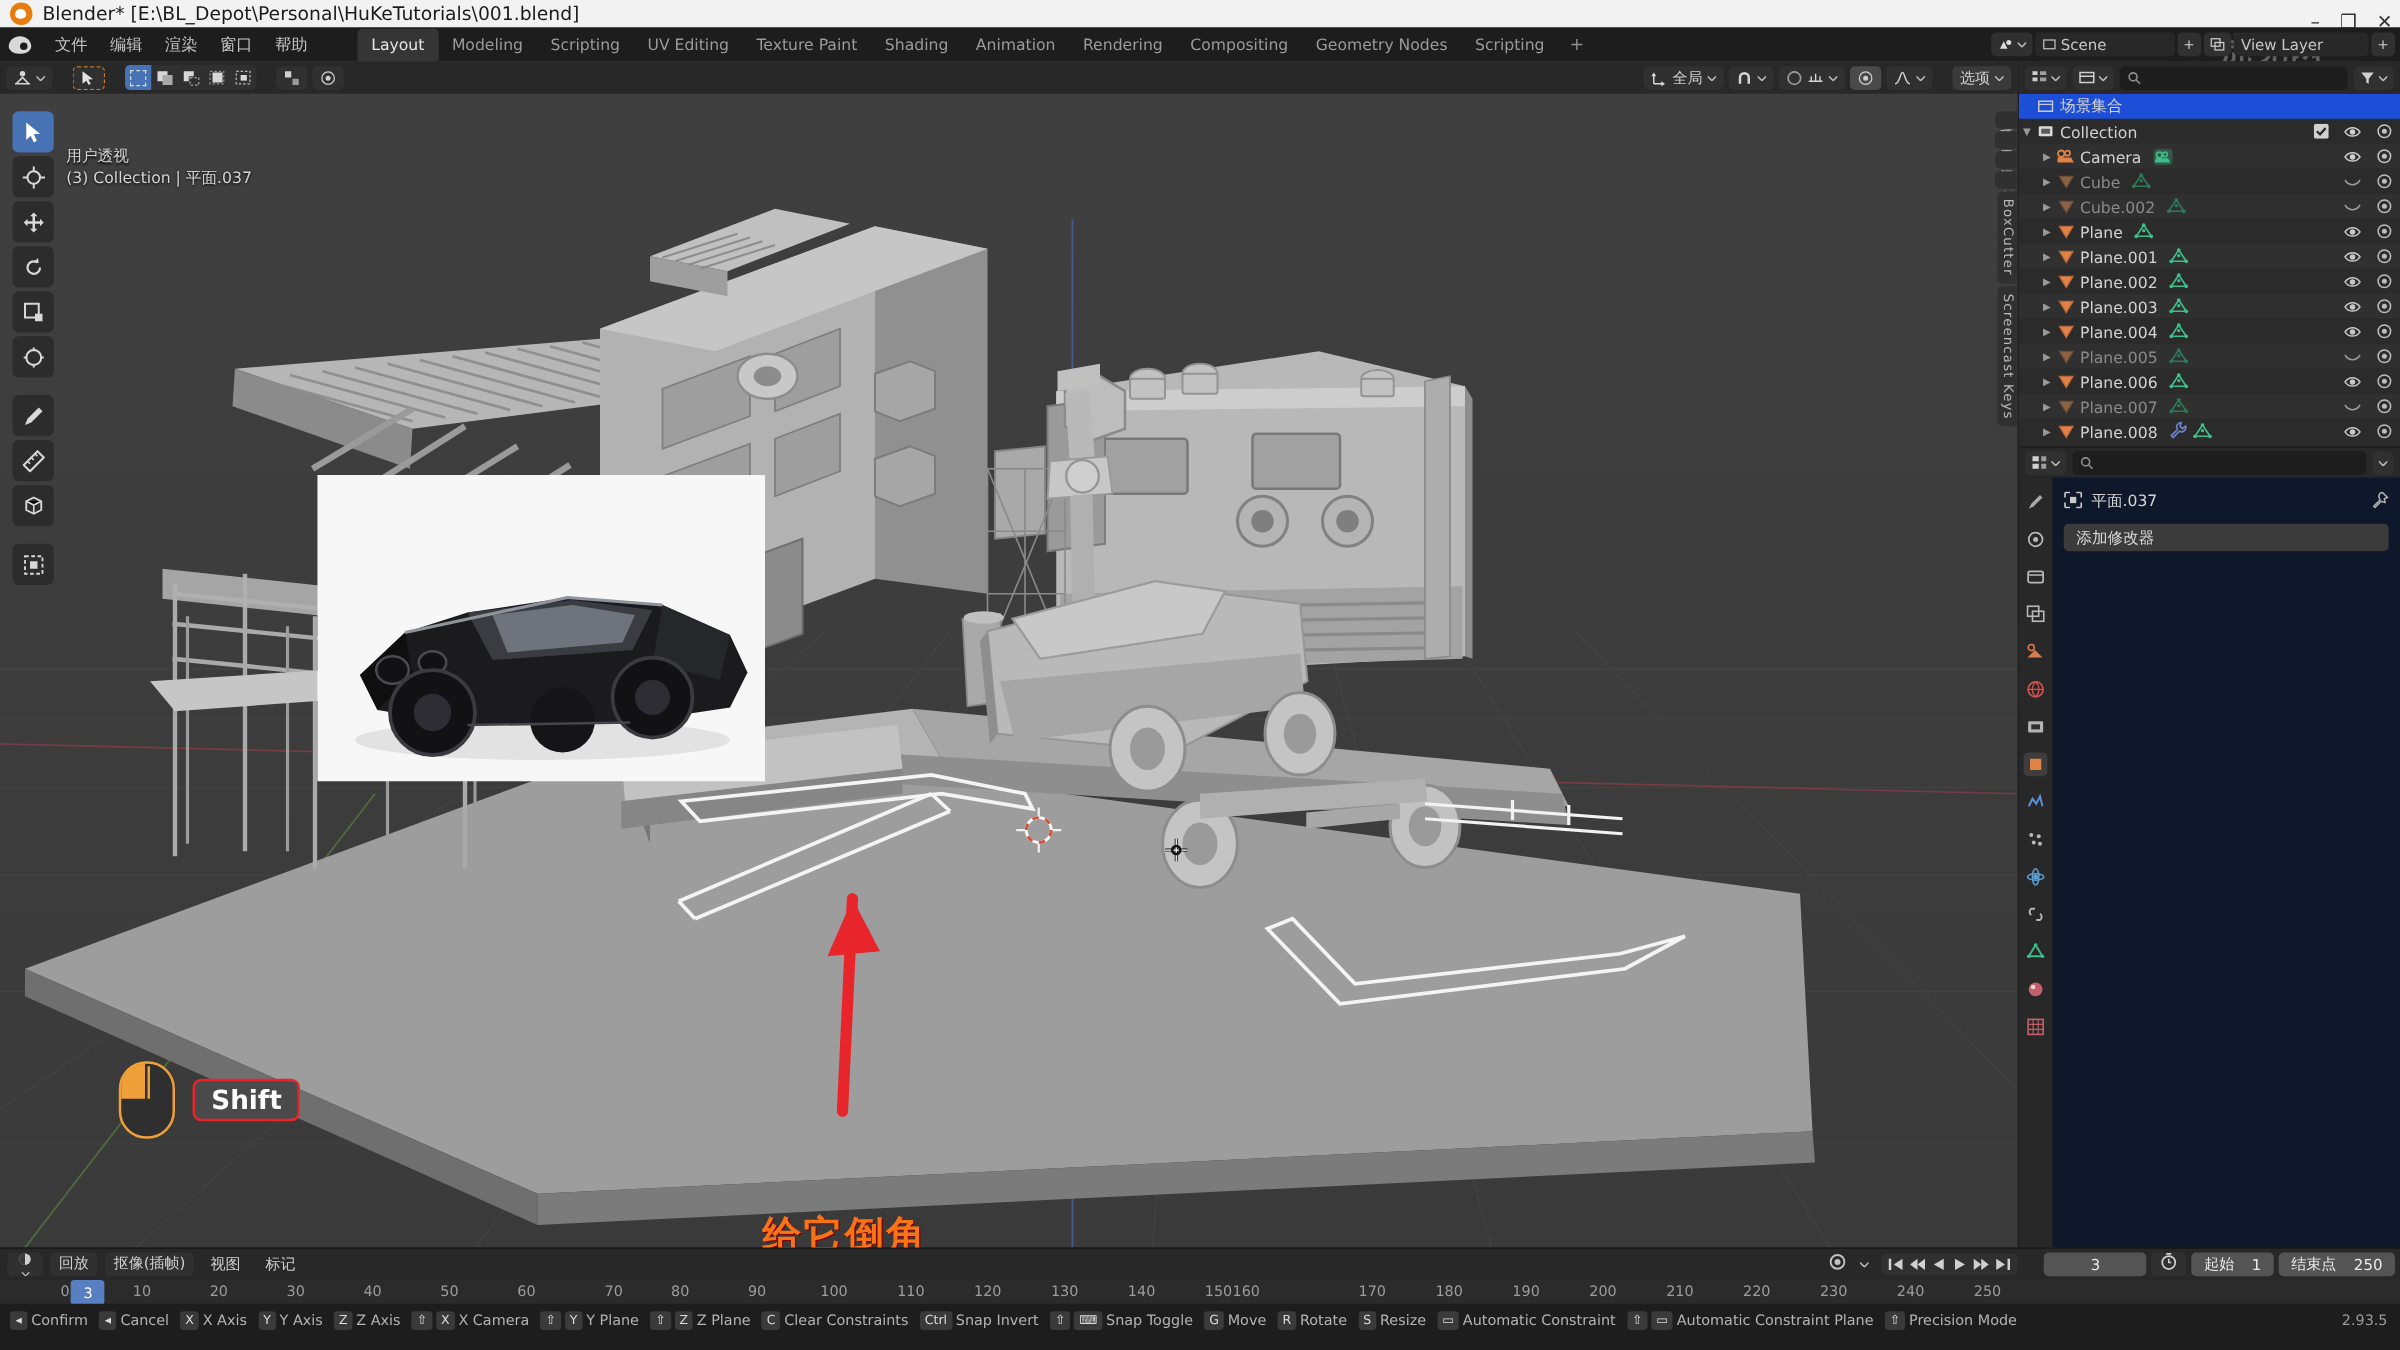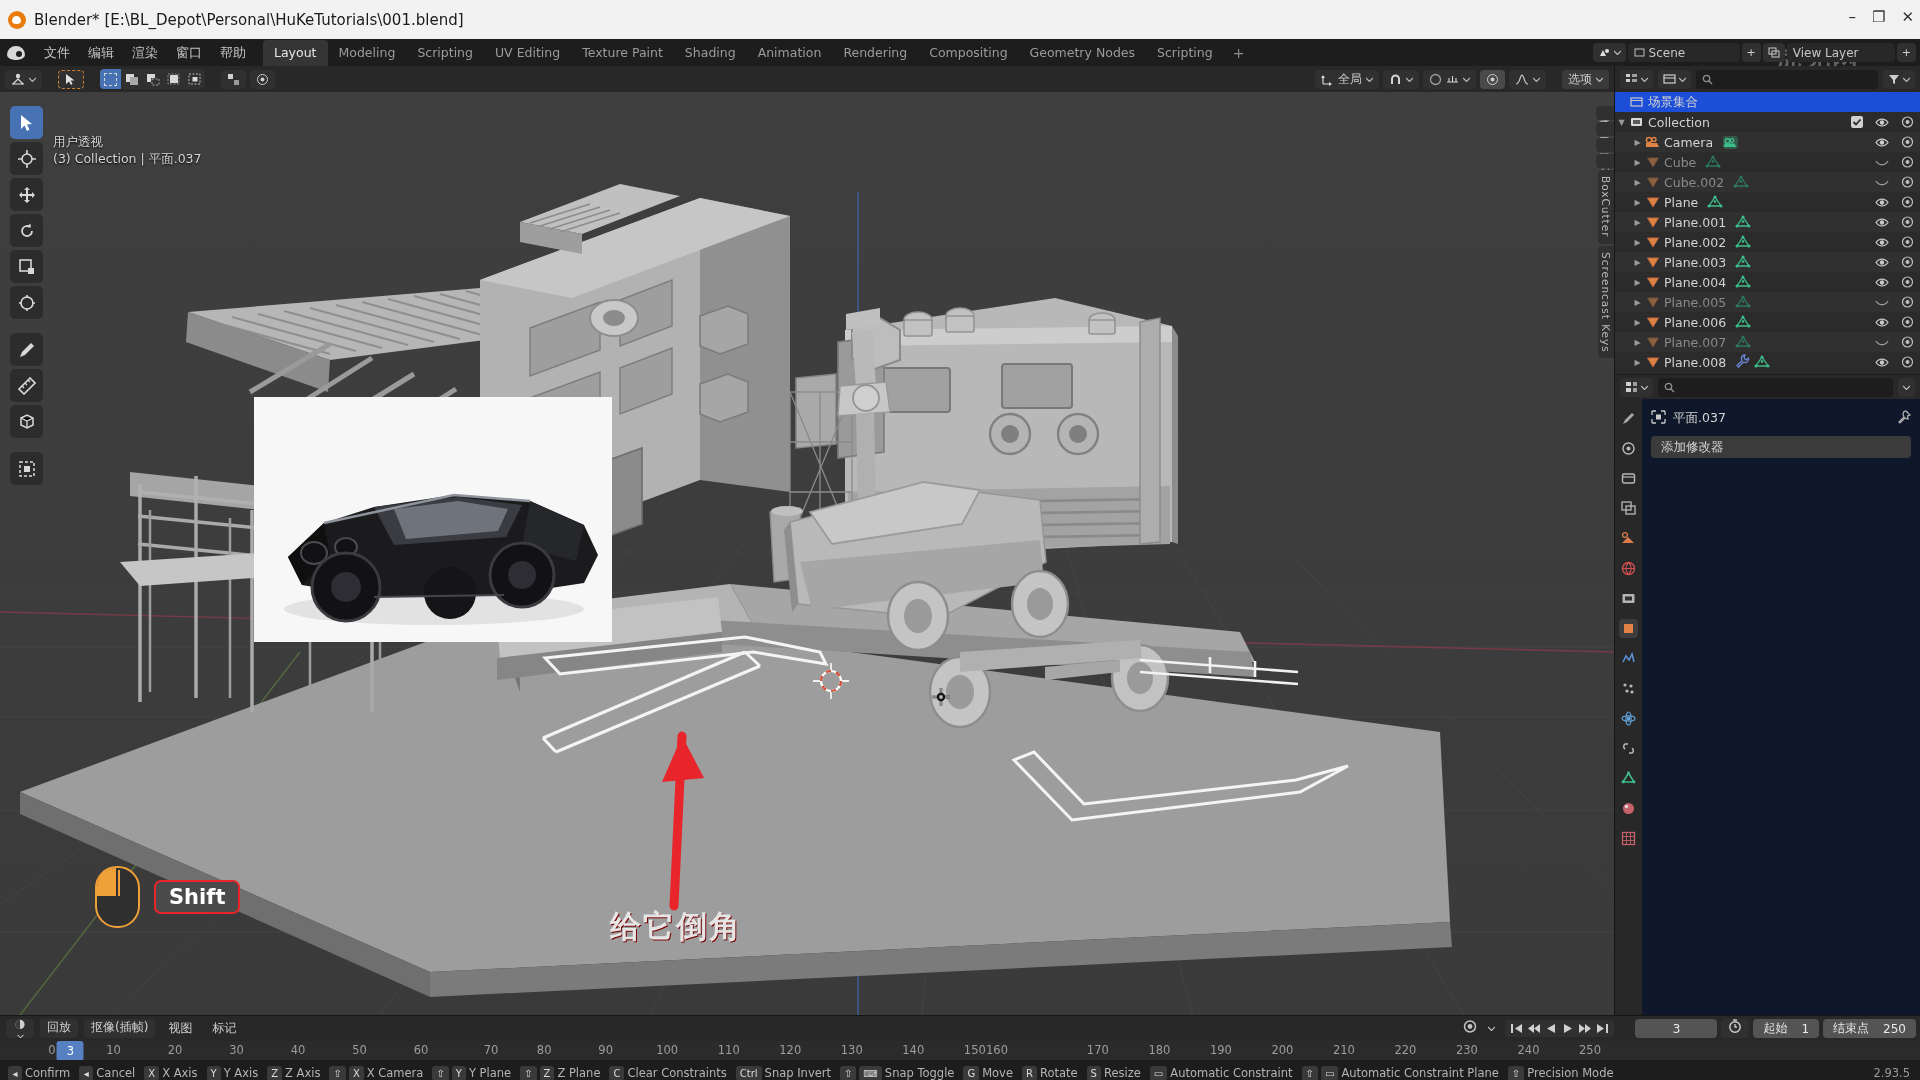--- a/index.html
+++ b/index.html
@@ -1,39 +1,39 @@
 <!DOCTYPE html>
 <html><head>
 <meta charset="utf-8">
 <style>
   * { box-sizing: border-box; margin:0; padding:0; }
   html,body{ width:1920px; height:1080px; overflow:hidden; background:#1d1d1d;
     font-family:"DejaVu Sans","Liberation Sans",sans-serif; }
 
   
-  #titlebar{ height:39px; background:#f2f2f2; display:flex; align-items:center;
+  #titlebar{ height:22px; background:#f2f2f2; display:flex; align-items:center;
     padding:0 8px; color:#1a1a1a; font-size:15px; position:relative; }
   #titlebar .blogo{ width:18px;height:18px;margin-right:8px;flex:0 0 auto;
     background:#e87d0d; border-radius:50%; position:relative; }
   #titlebar .blogo:after{content:"";position:absolute;left:4px;top:5px;width:9px;height:8px;
     border-radius:50% 50% 50% 50%/60% 60% 40% 40%; background:#fff;}
   #titlebar .wbtns{position:absolute;right:6px;top:0;height:33px;display:flex;align-items:center;gap:16px;
     font-size:15px;color:#333;}
   #titlebar .wbtns span{cursor:default;}
 
   
   #topbar{ height:27px; background:#1d1d1d; display:flex; align-items:center;
     color:#c3c3c3; font-size:13px; position:relative; }
   #topbar .blnd{ width:22px;height:22px;margin:0 8px 0 5px;position:relative;flex:0 0 auto;}
   #topbar .blnd:before{content:"";position:absolute;left:2px;top:4px;width:18px;height:14px;
      background:#d8d8d8;border-radius:50% 50% 45% 45%/60% 60% 40% 40%;}
   #topbar .blnd:after{content:"";position:absolute;left:11px;top:9px;width:6px;height:6px;border-radius:50%;
      background:#1d1d1d;}
   #topbar .mi{ padding:4px 9px; white-space:nowrap; }
-  #wsTabs{ display:flex; align-items:flex-end; height:27px; margin-left:8px; }
+  #wsTabs{ display:flex; align-items:flex-end; height:27px; margin-left:31px; }
   .wstab{ padding:5px 11px 6px; font-size:12.5px; color:#9b9b9b; border-radius:4px 4px 0 0;
      white-space:nowrap; }
   .wstab.active{ background:#353535; color:#e6e6e6; }
   .wsplus{ padding:5px 9px; color:#8d8d8d; font-size:14px; }
   #topbarRight{ position:absolute; right:0; top:0; height:27px; display:flex; align-items:center; gap:2px;
      padding-right:4px; }
   .tbfield{ background:#282828; border-radius:4px; height:19px; display:flex; align-items:center;
      padding:0 6px; font-size:12px; color:#c7c7c7; gap:4px; }
   .tbicon{ background:#303030; border-radius:4px; height:19px; display:flex; align-items:center;
      padding:0 5px; font-size:11px; color:#d0d0d0; gap:3px; }
@@ -132,21 +132,21 @@
      font-size:11.5px; color:#b4b4b4; gap:5px; position:relative; }
   .kb{ background:#3a3a3a; border-radius:3px; padding:1px 4px; font-size:10px; color:#dcdcdc;
      min-width:14px; text-align:center; display:inline-block; line-height:13px;}
   .sbitem{ display:flex; align-items:center; gap:3px; margin-right:9px; white-space:nowrap; }
   #sbver{ position:absolute; right:10px; font-size:11.5px; color:#9a9a9a; }
 
   
   #refimg{ position:absolute; left:254px; top:331px; width:358px; height:245px; background:#f6f6f6;
      z-index:18; overflow:hidden; }
   #annotArrow{ position:absolute; left:600px; top:540px; z-index:19; pointer-events:none; }
-  #annotText{ position:absolute; left:610px; top:840px; z-index:19; color:#e5e5e5; font-size:31px;
+  #annotText{ position:absolute; left:610px; top:918px; z-index:19; color:#f97316; font-size:31px;
      font-weight:bold; letter-spacing:2px; text-shadow:1px 1px 0 #7a0000; }
   #mouseHint{ position:absolute; left:95px; top:800px; z-index:19; display:flex; align-items:center; gap:14px;}
   #mouseHint .ms{ width:45px;height:62px;border:2.5px solid #f0a038;border-radius:22px;position:relative;
      background:#2f2f2f;}
   #mouseHint .ms .lb{ position:absolute; left:0; top:0; width:19px;height:28px;background:#f0a038;
      border-radius:20px 0 0 0;}
   #mouseHint .ms .div{position:absolute;left:21px;top:2px;width:2px;height:26px;background:#f0a038;}
   #mouseHint .shift{ border:2.5px solid #e8252b; border-radius:7px; color:#fff; background:#4a4a4a;
      padding:3px 13px; font-size:21px; font-weight:bold; }
   #mousePtr{ position:absolute; left:930px; top:620px; z-index:22; }

